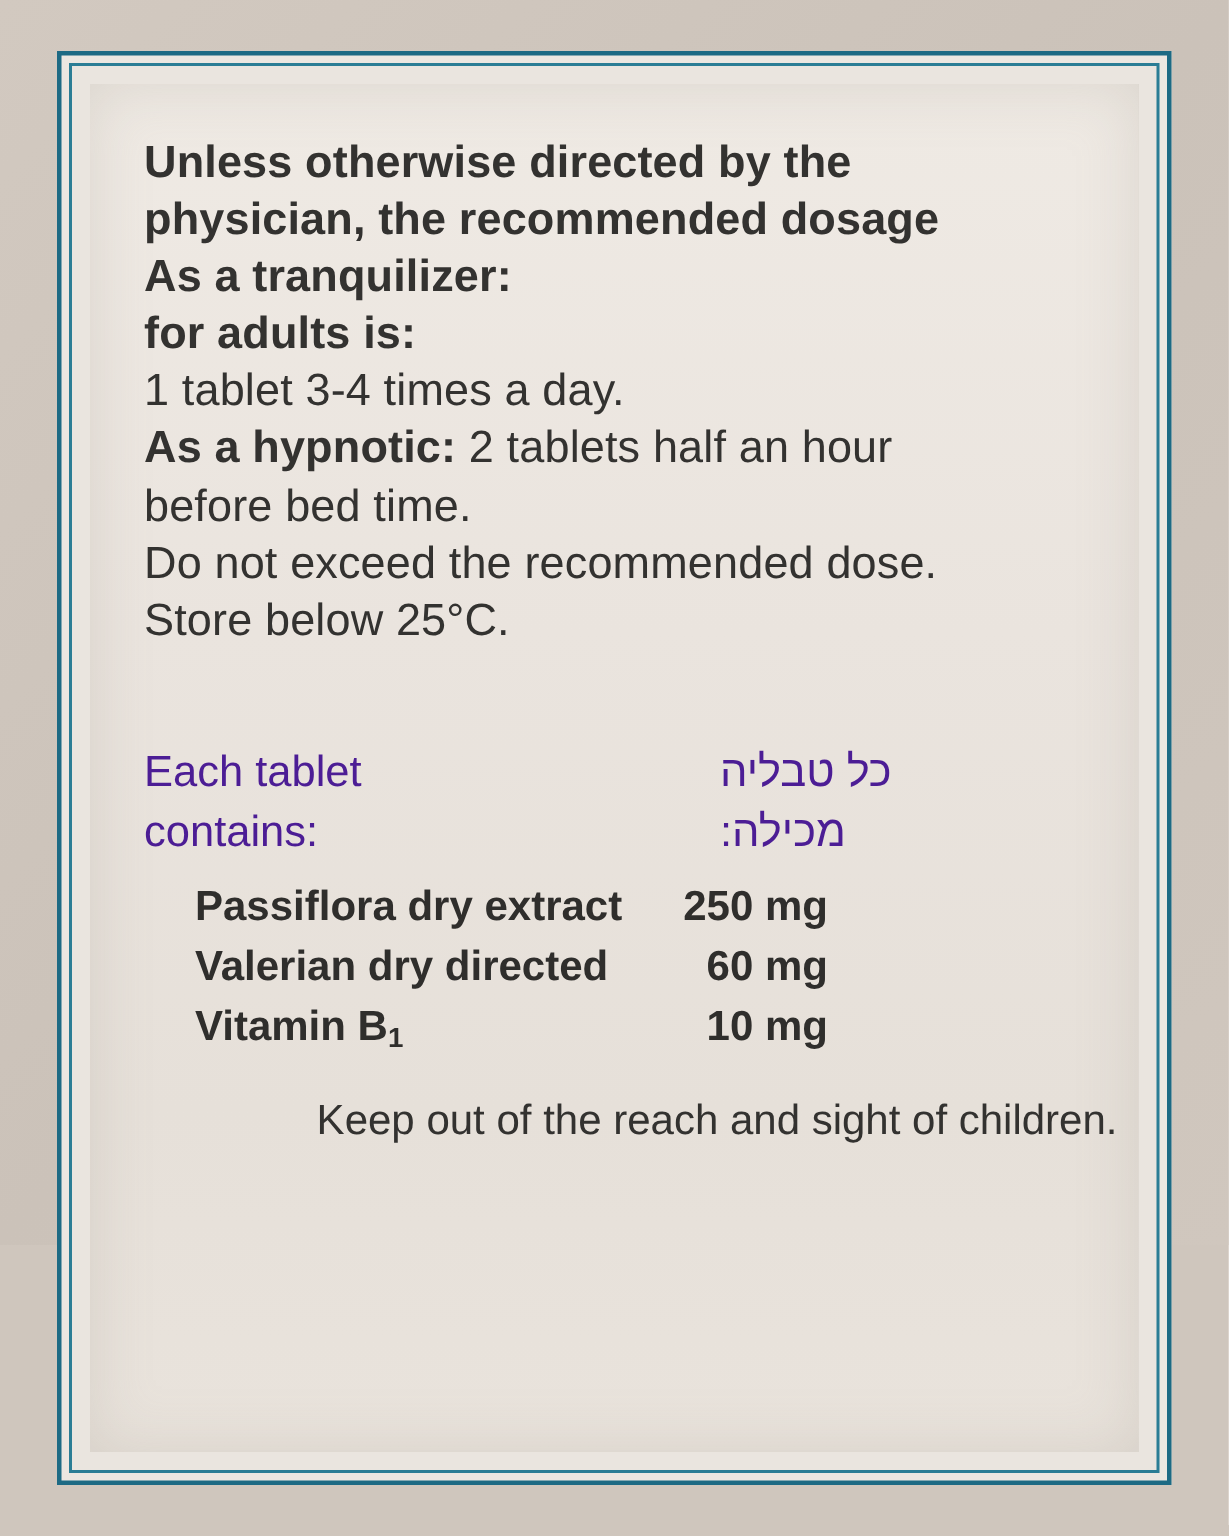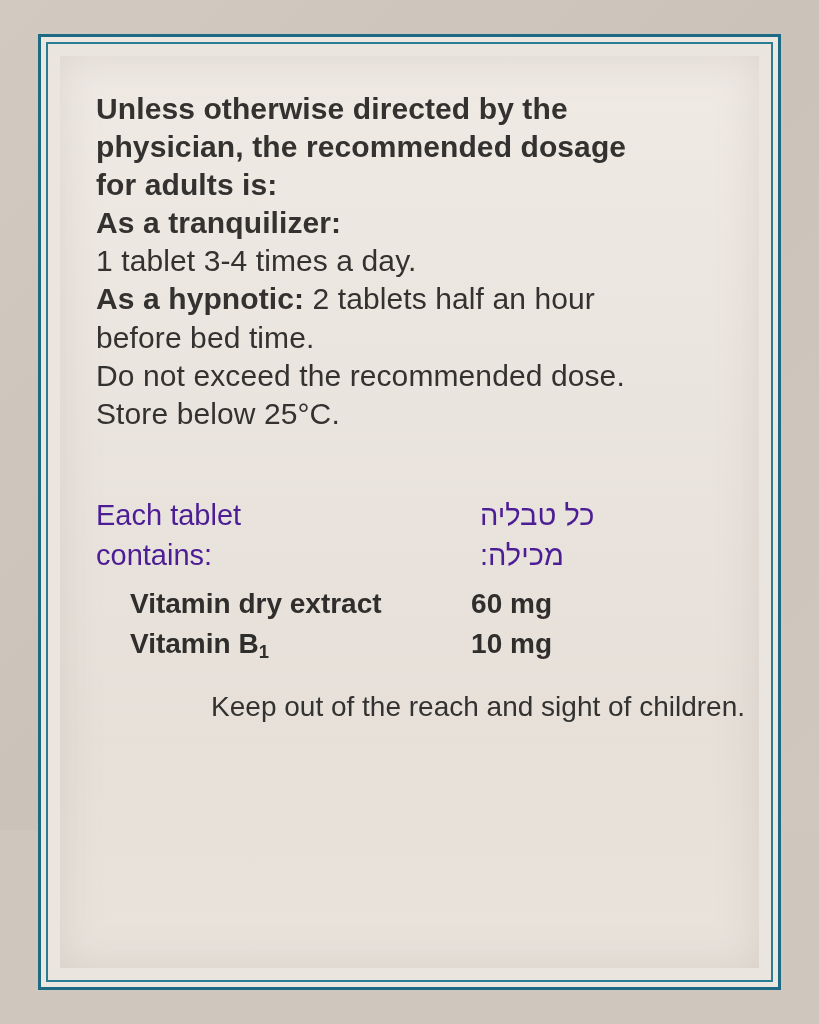--- a/index.html
+++ b/index.html
@@ -150,22 +150,22 @@
 <div id="page">
   <div id="label-frame">
     <div id="label-frame-inner">
       <div id="paper"></div>
 
       <div class="content">
 
         <div class="dosage-block">
           <div class="line b">Unless otherwise directed by the</div>
           <div class="line b">physician, the recommended dosage</div>
+          <div class="line b">As a tranquilizer:</div>
           <div class="line b">for adults is:</div>
-          <div class="line b">As a tranquilizer:</div>
           <div class="line">1 tablet 3-4 times a day.</div>
           <div class="line">
             <span class="b">As a hypnotic:</span><span> 2 tablets half an hour</span>
           </div>
           <div class="line">before bed time.</div>
           <div class="line">Do not exceed the recommended dose.</div>
           <div class="line">Store below 25°C.</div>
         </div>
 
         <div class="spacer"></div>
@@ -177,21 +177,25 @@
           </div>
           <div class="contains-he">
             <span class="he-line">כל טבליה</span>
             <span class="he-line">מכילה:</span>
           </div>
         </div>
 
         <table class="ingredients">
           <tbody>
             <tr>
-              <td class="ing-name">Vitamin dry extract</td>
+              <td class="ing-name">Passiflora dry extract</td>
+              <td class="ing-amt">250 mg</td>
+            </tr>
+            <tr>
+              <td class="ing-name">Valerian dry directed</td>
               <td class="ing-amt">60 mg</td>
             </tr>
             <tr>
               <td class="ing-name"><span>Vitamin B</span><sub>1</sub></td>
               <td class="ing-amt">10 mg</td>
             </tr>
           </tbody>
         </table>
 
         <div class="footer-note">Keep out of the reach and sight  of children.</div>

